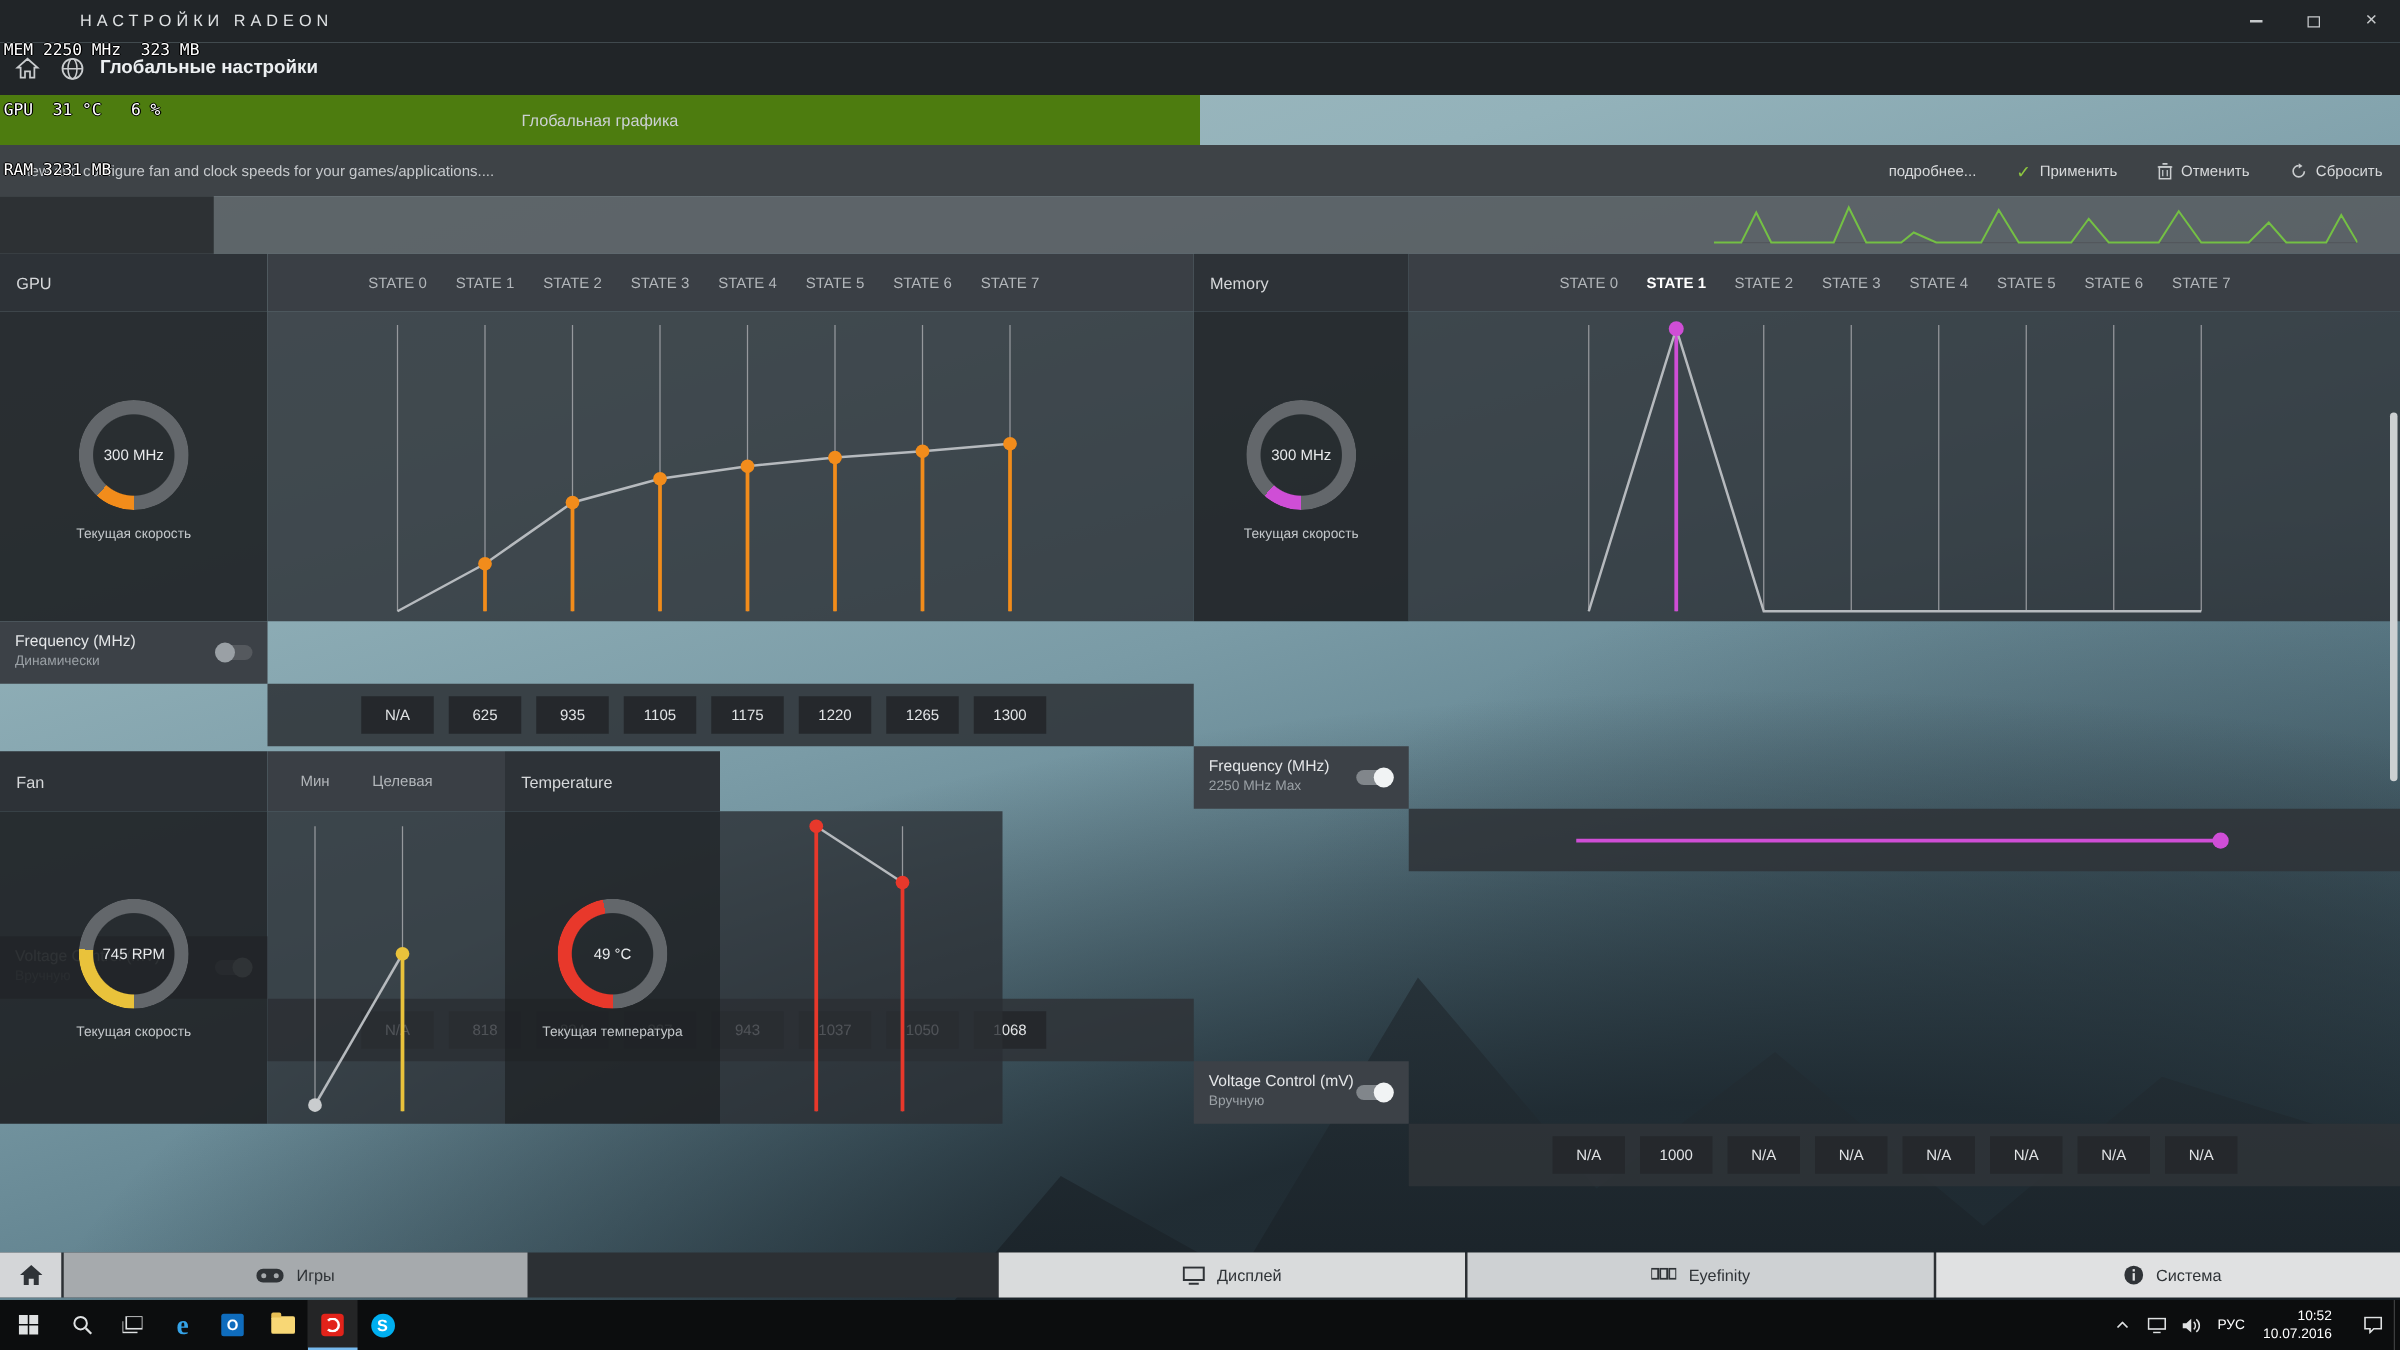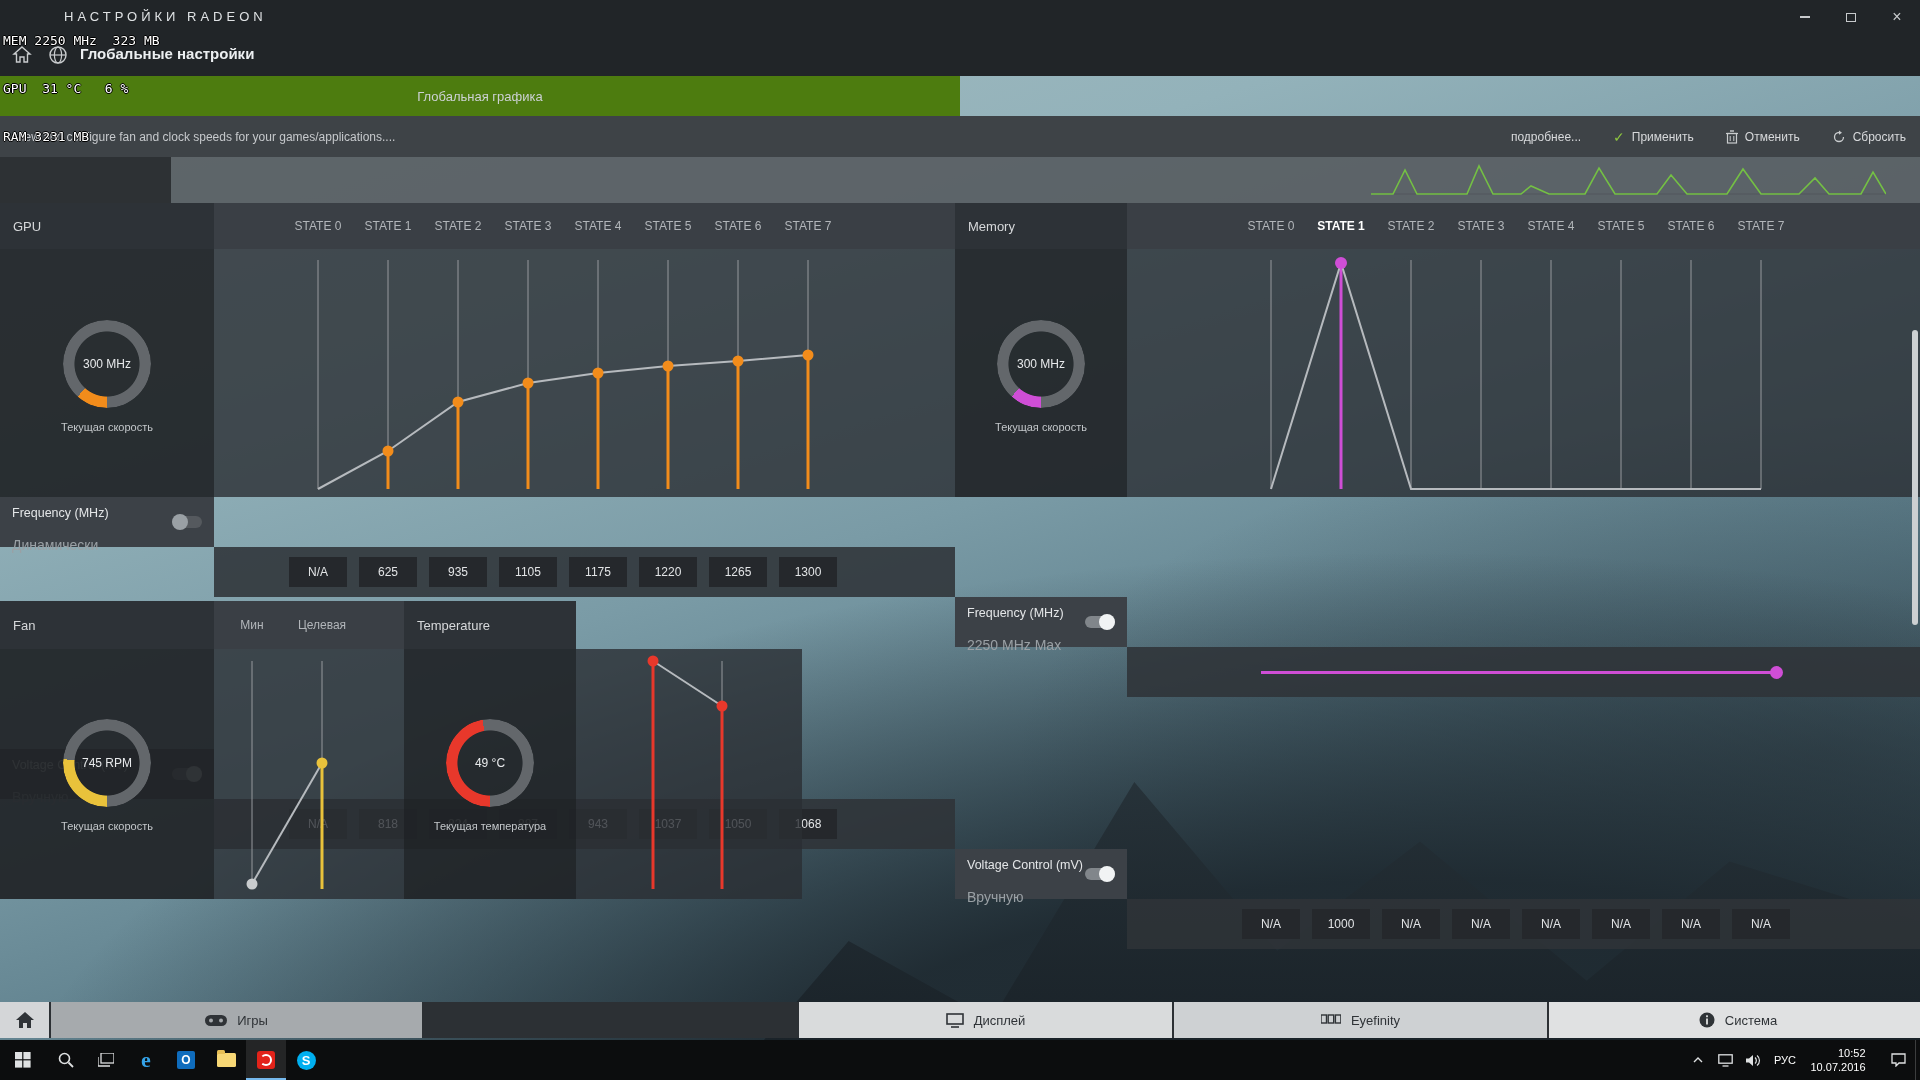--- a/index.html
+++ b/index.html
@@ -67,21 +67,21 @@
             mask: radial-gradient(circle closest-side, transparent 73%, #000 75%); }
   .ring.orange  { background: conic-gradient(from 180deg, #f28c1b 0 42deg,  #63676b 42deg 360deg); }
   .ring.magenta { background: conic-gradient(from 180deg, #cf4ed6 0 42deg,  #63676b 42deg 360deg); }
   .ring.yellow  { background: conic-gradient(from 180deg, #e9c23b 0 95deg,  #63676b 95deg 360deg); }
   .ring.red     { background: conic-gradient(from 180deg, #e8382b 0 170deg, #63676b 170deg 360deg); }
   .gauge-value { position:absolute; inset:0; display:flex; align-items:center; justify-content:center; font-size:12px; color:#e8eaec; }
   .gauge-label { position:absolute; width:100%; text-align:center; font-size:11px; color:#c3c7ca; }
 
   .label-cell { background:#3c4147; position:relative; padding:9px 0 0 12px; }
   .label-cell .lbl { font-size:12.5px; color:#e4e6e8; }
-  .label-cell .sub { font-size:14px; color:#9aa0a5; margin-top:17px; }
+  .label-cell .sub { font-size:11px; color:#9aa0a5; margin-top:3px; }
   .values-area { background:rgba(47,51,56,0.88); position:relative; }
 
   .toggle { position:absolute; right:12px; top:50%; margin-top:-6px; width:30px; height:12px; border-radius:6px; background:#55595e; cursor:pointer; }
   .toggle .knob { position:absolute; top:-2px; left:0; width:16px; height:16px; border-radius:50%; background:#9aa0a5; }
   .toggle.on { background:#81868b; }
   .toggle.on .knob { left:14px; background:#f1f3f4; }
 
   .vb { position:absolute; top:10px; width:58px; height:30px; margin-left:-29px; background:#25282c;
     display:flex; align-items:center; justify-content:center; font-size:12px; color:#e2e4e6; }
 

